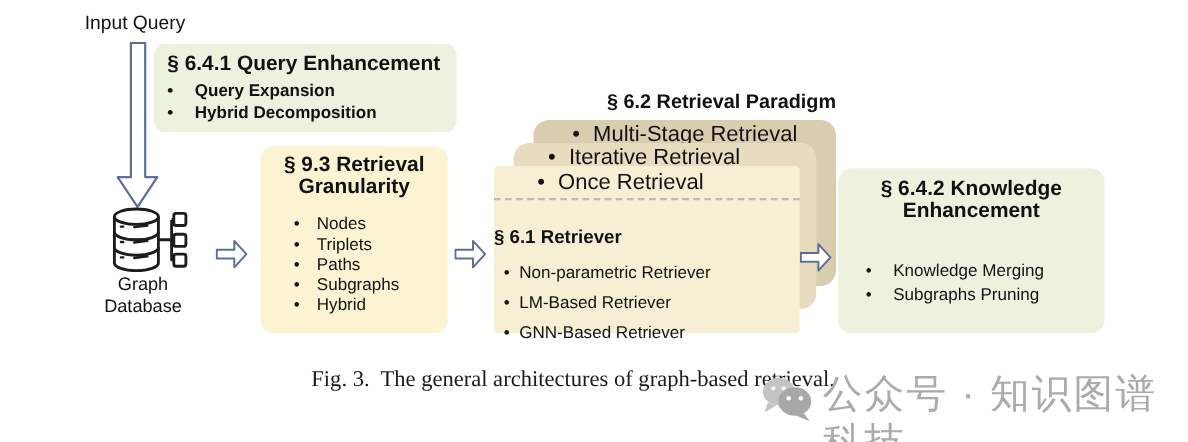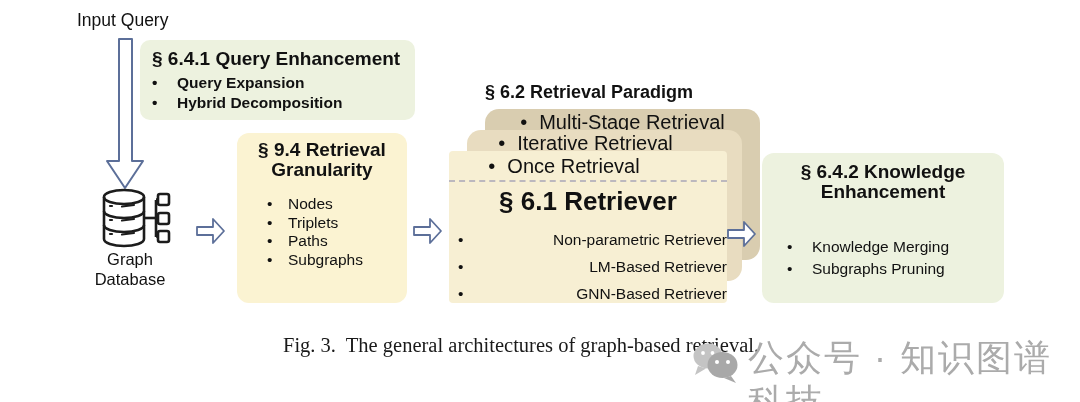--- a/index.html
+++ b/index.html
@@ -31,32 +31,32 @@
   .box-qe li{line-height:20px;padding-left:25px;}
   .box-qe li::before{left:3px;}
 
   .box-rg ul{margin-top:15px;margin-left:30px;}
   .box-rg li{font-size:16px;line-height:18.5px;padding-left:21px;}
 
   .box-ke ul{margin-top:34px;margin-left:25px;}
   .box-ke li{font-size:15.5px;line-height:22px;padding-left:25px;}
 
   
-  .rp-title{left:485px;top:82px;width:275px;text-align:left;font-weight:bold;font-size:18px;}
+  .rp-title{left:485px;top:82px;width:275px;text-align:right;font-weight:bold;font-size:18px;}
   .stack-back{left:485px;top:109px;width:275px;height:151px;background:#d9cdb0;border-radius:14px;z-index:0;}
   .stack-mid{left:467px;top:130px;width:275px;height:151px;background:#e8dcc0;border-radius:14px;z-index:1;}
   .stack-front{left:449px;top:151px;width:278px;height:152px;background:#f7efd3;border-radius:4px;z-index:2;}
   .stack-row{font-size:20px;line-height:19px;text-align:center;padding-top:4px;}
   .stack-row .dot{margin-right:12px;}
   .stack-mid .stack-row{padding-right:38px;}
   .stack-front .stack-row{padding-top:6px;padding-right:48px;}
   .dash-sep{border:none;border-top:2px dashed #bcb8be;margin:4px 0 0 0;}
-  .retriever-title{text-align:center;font-weight:bold;font-size:26px;margin-top:4px;}
+  .retriever-title{text-align:left;font-weight:bold;font-size:17px;margin-top:24px;}
   .stack-front ul{margin-top:9px;margin-left:9px;}
-  .stack-front li{font-size:16px;line-height:27px;padding-left:14px;text-align:right;}
+  .stack-front li{font-size:16px;line-height:27px;padding-left:14px;}
 
   
   .caption{left:283px;top:334px;font-family:"Liberation Serif","DejaVu Serif",serif;
            font-size:20.5px;color:#1a1a1a;white-space:pre;}
   .wm-text{left:748px;top:336px;font-size:36px;line-height:44px;color:#ababab;letter-spacing:2px;z-index:6;}
 
   svg{display:block;}
   .arrow-right{z-index:5;}
 </style>
 </head>
@@ -104,26 +104,27 @@
         <path d="M24,46.5 l12,-1.5"></path>
     </g>
   </svg>
   <div class="abs db-label">Graph Database</div>
 
   <svg class="abs arrow-right" style="left:196px;top:216px;" width="30" height="30" viewBox="0 0 30 30">
     <polygon points="1,11 17,11 17,3 28,15 17,27 17,19 1,19" fill="#ffffff" stroke="#5c6f99" stroke-width="1.8" stroke-linejoin="round"></polygon>
   </svg>
 
   <div class="abs box box-rg">
-    <div class="box-title center">§ 9.4 Retrieval Granularity</div>
+    <div class="box-title center">§ 9.3 Retrieval Granularity</div>
     <ul class="blist">
       <li>Nodes</li>
       <li>Triplets</li>
       <li>Paths</li>
       <li>Subgraphs</li>
+      <li>Hybrid</li>
     </ul>
   </div>
 
   <svg class="abs arrow-right" style="left:413px;top:216px;" width="30" height="30" viewBox="0 0 30 30">
     <polygon points="1,11 17,11 17,3 28,15 17,27 17,19 1,19" fill="#ffffff" stroke="#5c6f99" stroke-width="1.8" stroke-linejoin="round"></polygon>
   </svg>
 
   <div class="abs rp-title">§ 6.2 Retrieval Paradigm</div>
 
   <div class="abs stack-back">

